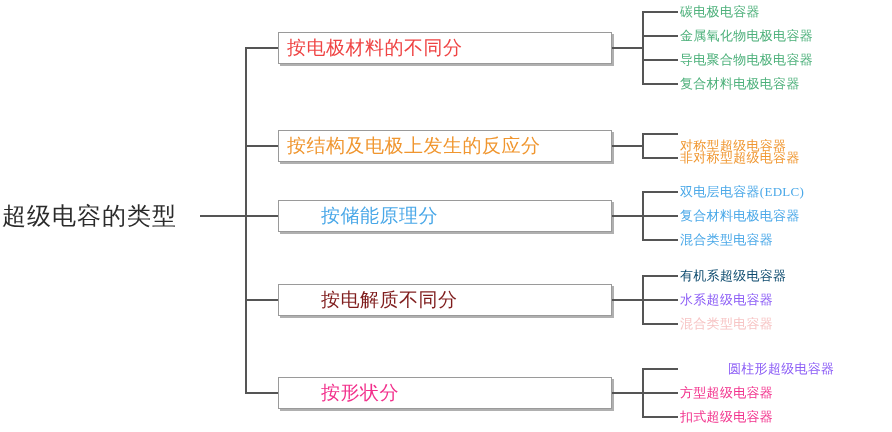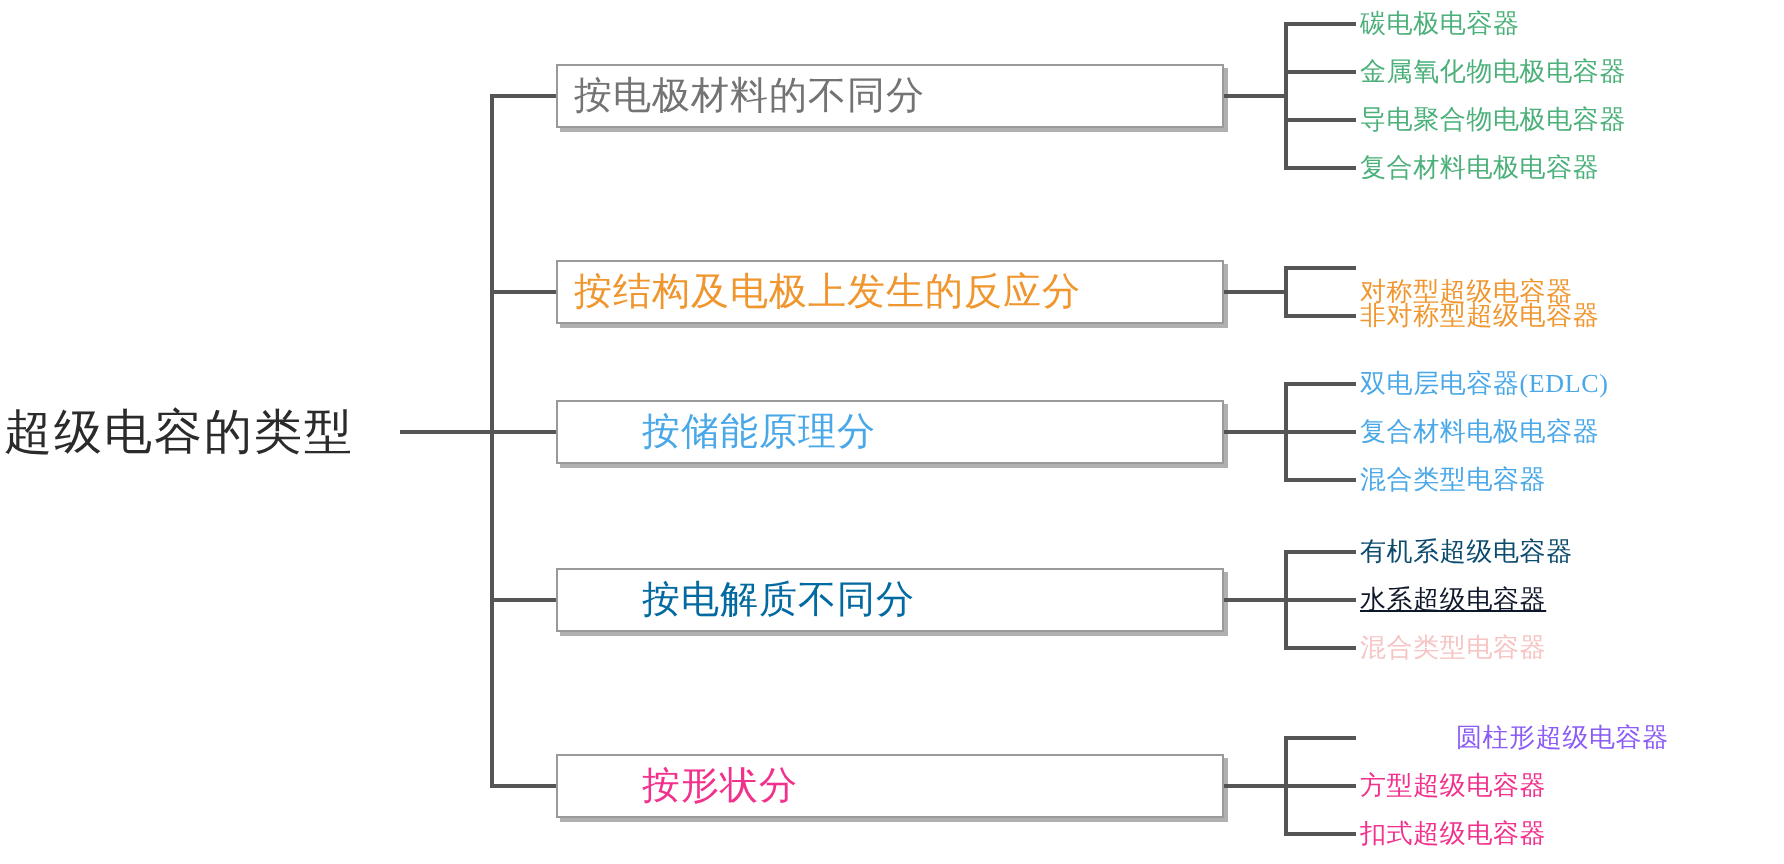--- a/index.html
+++ b/index.html
@@ -95,21 +95,21 @@
       <div class="line hline" style="left: 245px; top: 392px; width: 33px; height: 2px;"></div>
       <div class="line hline" style="left: 612px; top: 392px; width: 32px; height: 2px;"></div>
       <div class="line vline" style="left: 642px; top: 368px; width: 2px; height: 50px;"></div>
       <div class="line hline" style="left: 642px; top: 368px; width: 36px; height: 2px;"></div>
       <div class="line hline" style="left: 642px; top: 392px; width: 36px; height: 2px;"></div>
       <div class="line hline" style="left: 642px; top: 416px; width: 36px; height: 2px;"></div>
     </div>
 
   <div id="branches">
       <div class="branch-box align-left" style="top: 32px;">
-        <span class="btxt" style="color: #737373;">按电极材料的不同分</span>
+        <span class="btxt" style="color: #ef4444;">按电极材料的不同分</span>
       </div>
       <div class="leaf-group" style="top: 0px;">
         <div class="leaf-row" style="top: 1px; color: rgb(76, 176, 122);">碳电极电容器</div>
         <div class="leaf-row" style="top: 25px; color: rgb(76, 176, 122);">金属氧化物电极电容器</div>
         <div class="leaf-row" style="top: 49px; color: rgb(76, 176, 122);">导电聚合物电极电容器</div>
         <div class="leaf-row" style="top: 73px; color: rgb(76, 176, 122);">复合材料电极电容器</div>
       </div>
       <div class="branch-box align-left" style="top: 130px;">
         <span class="btxt" style="color: rgb(240, 150, 47);">按结构及电极上发生的反应分</span>
       </div>
@@ -119,25 +119,25 @@
       </div>
       <div class="branch-box align-indent" style="top: 200px; font-family: Liberation Mono, monospace;">
         <span class="btxt" style="color: rgb(74, 168, 232);">按储能原理分</span>
       </div>
       <div class="leaf-group" style="top: 0px;">
         <div class="leaf-row" style="top: 181px; color: rgb(74, 168, 232);">双电层电容器(EDLC)</div>
         <div class="leaf-row" style="top: 205px; color: rgb(74, 168, 232);">复合材料电极电容器</div>
         <div class="leaf-row" style="top: 229px; color: rgb(74, 168, 232);">混合类型电容器</div>
       </div>
       <div class="branch-box align-indent" style="top: 284px;">
-        <span class="btxt" style="color: #0369a1;">按电解质不同分</span>
+        <span class="btxt" style="color: #7f1d1d;">按电解质不同分</span>
       </div>
       <div class="leaf-group" style="top: 0px;">
         <div class="leaf-row" style="top: 265px; color: #0c4a6e;">有机系超级电容器</div>
-        <div class="leaf-row" style="top: 289px; color: #0f172a; text-decoration: underline;">水系超级电容器</div>
+        <div class="leaf-row" style="top: 289px; color: #8b5cf6;">水系超级电容器</div>
         <div class="leaf-row" style="top: 313px; color: rgb(247, 196, 196);">混合类型电容器</div>
       </div>
       <div class="branch-box align-indent" style="top: 377px;">
         <span class="btxt" style="color: rgb(242, 49, 140);">按形状分</span>
       </div>
       <div class="leaf-group" style="top: 0px;">
         <div class="leaf-row" style="top: 358px; color: #8b5cf6; margin-left: 48px;">圆柱形超级电容器</div>
         <div class="leaf-row" style="top: 382px; color: rgb(242, 49, 140);">方型超级电容器</div>
         <div class="leaf-row" style="top: 406px; color: rgb(242, 49, 140);">扣式超级电容器</div>
       </div>

